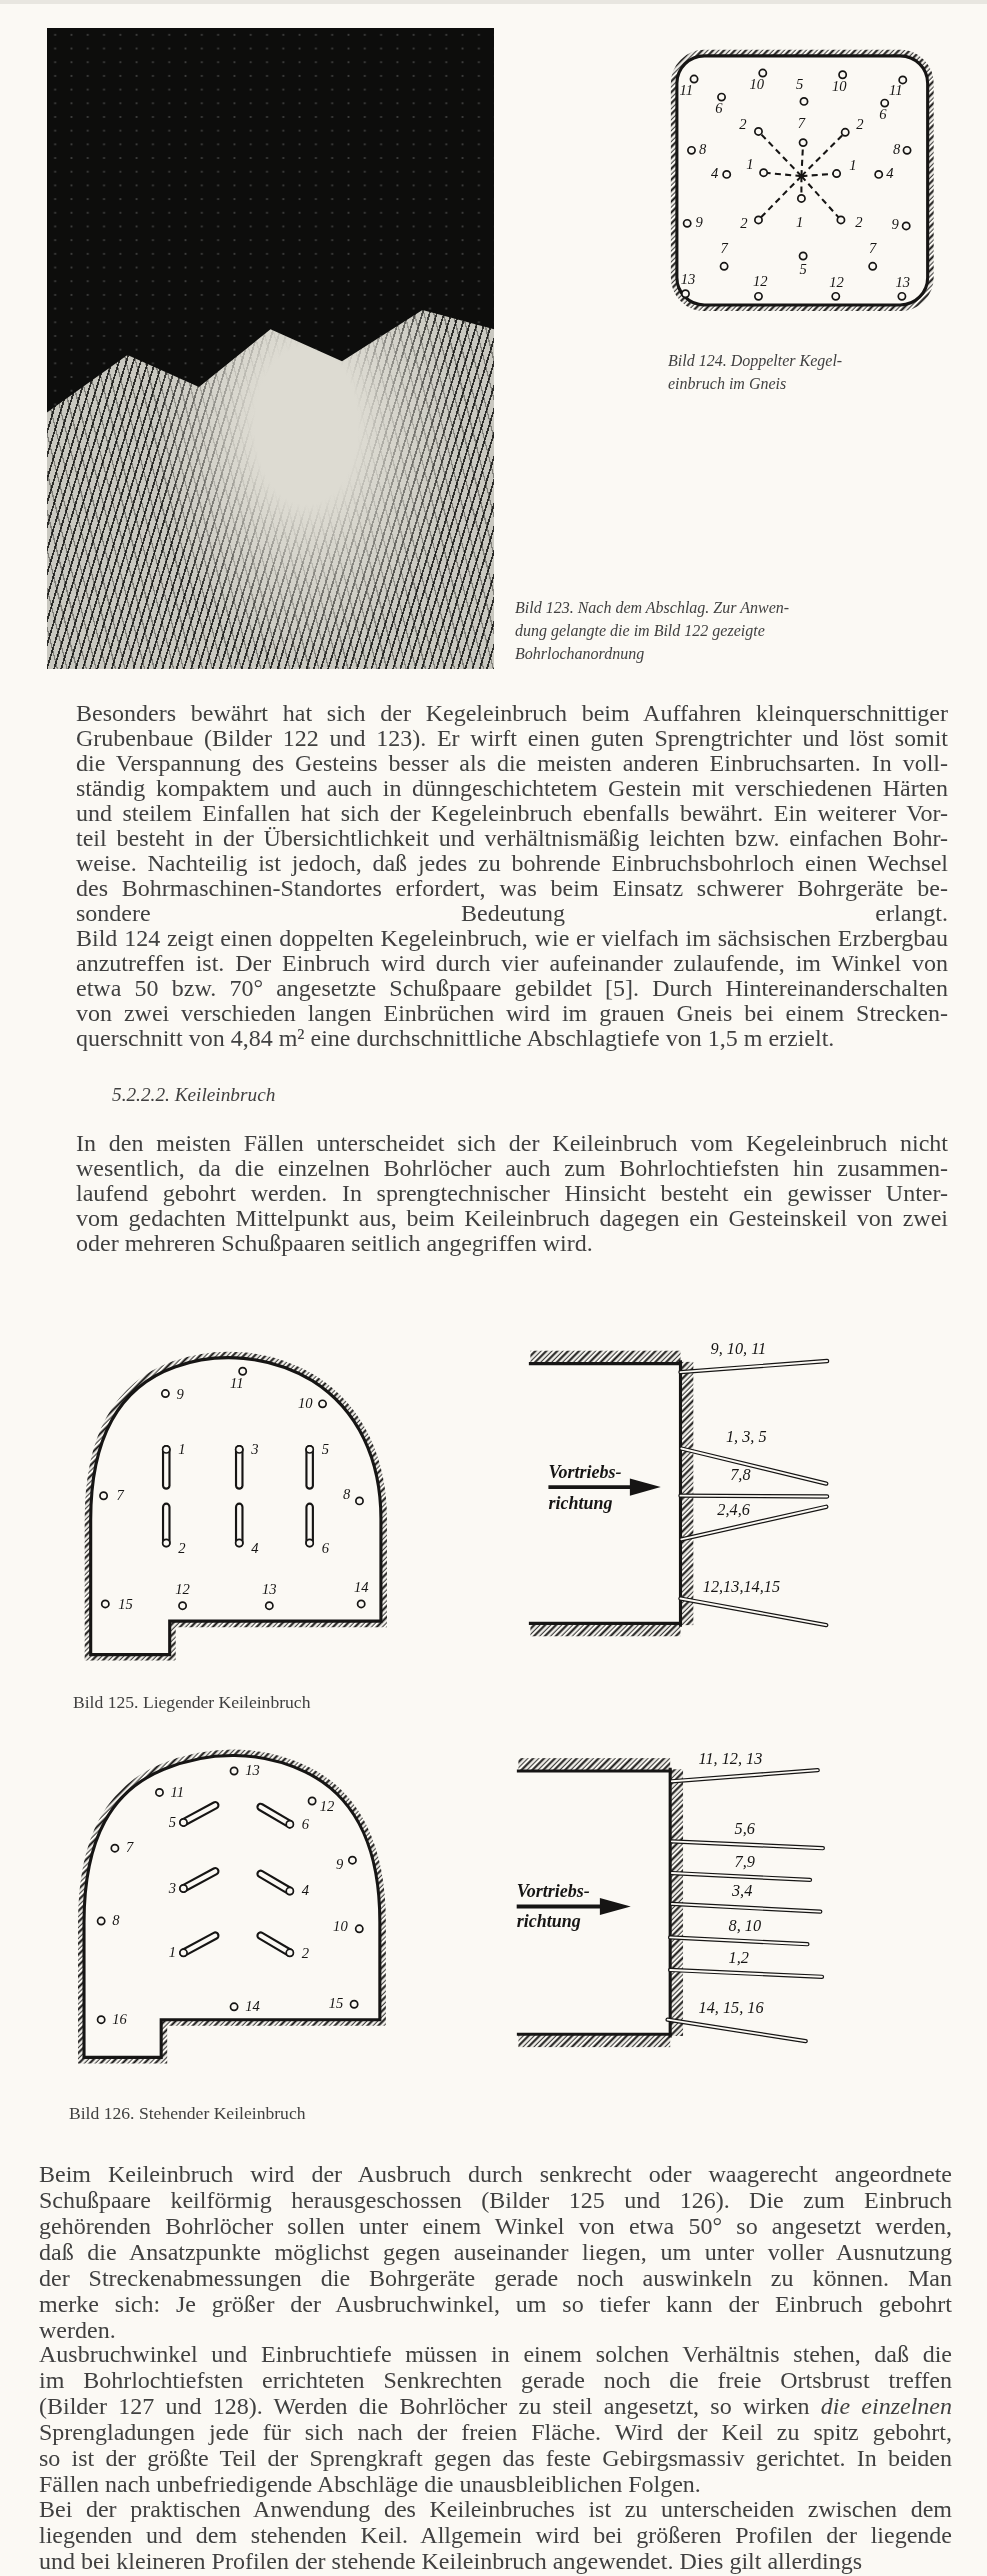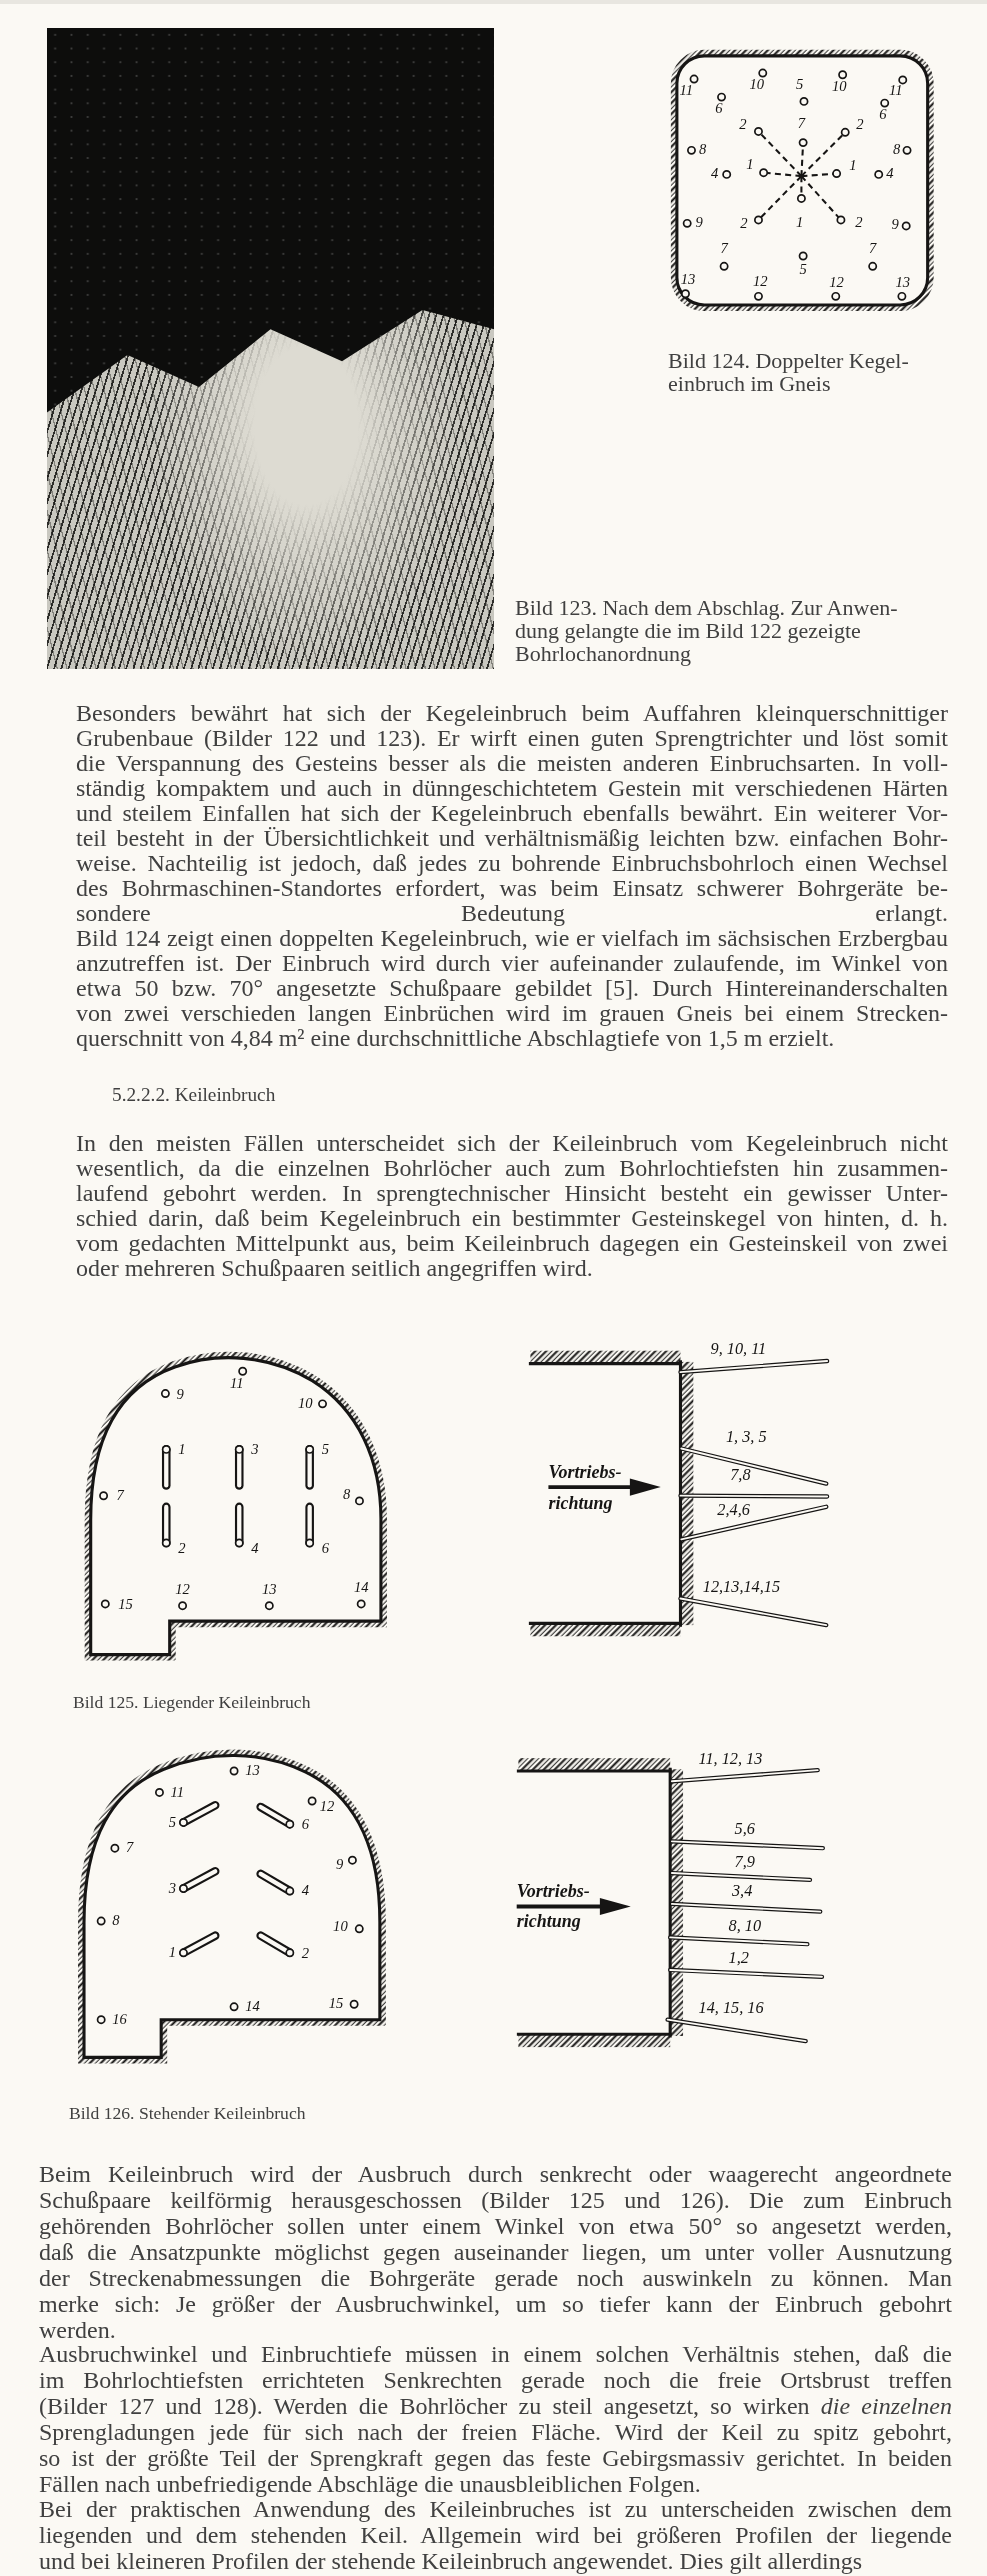--- a/index.html
+++ b/index.html
@@ -16,23 +16,23 @@
        #c9c8c0;}
   .photo-dark{position:absolute;inset:0;background-color:#0d0d0c;
      background-image:radial-gradient(rgba(255,255,255,.20) 0.9px, rgba(0,0,0,0) 1.3px);
      background-size:16.3px 13.7px;
      clip-path:polygon(0 0,100% 0,100% 47%,84% 44%,66% 52%,50% 47%,34% 56%,18% 51%,0 60%);}
   
   .tblock{position:absolute;}
   .tline{font-size:24px;line-height:25px;white-space:nowrap;}
   .wide .tline{line-height:26px;white-space:nowrap;}
   .tline.just{white-space:normal;text-align:justify;text-align-last:justify;}
-  .caption .tline{font-size:22px;line-height:23px;}
+  .caption .tline{font-size:16px;line-height:23px;font-style:italic;}
   .caption .tline.just{text-align:left;text-align-last:auto;white-space:nowrap;}
-  .heading{position:absolute;font-size:19.3px;}
+  .heading{position:absolute;font-style:italic;font-size:19.3px;}
   .capline{position:absolute;font-size:17.6px;}
   
   svg{position:absolute;overflow:visible;}
   .outline{fill:#fbf9f4;stroke:#161514;stroke-width:3.6px;}
   .hatchpath{fill:none;stroke:url(#hatch);stroke-width:14px;}
   .hatchrect{fill:url(#hatch);}
   .wall{stroke:#161514;stroke-width:3.6px;stroke-linecap:square;}
   .hole{fill:#fbf9f4;stroke:#161514;stroke-width:2px;}
   .dot{fill:#161514;}
   .dash{stroke:#161514;stroke-width:2.4px;stroke-dasharray:7 5;fill:none;}
@@ -163,21 +163,20 @@
       <div class="tline just">von zwei verschieden langen Einbrüchen wird im grauen Gneis bei einem Strecken-</div>
       <div class="tline">querschnitt von 4,84 m² eine durchschnittliche Abschlagtiefe von 1,5 m erzielt.</div>
     </div>
 
   <div class="heading" style="left:112px;top:1080px">5.2.2.2.  Keileinbruch</div>
 
   <div class="tblock" style="left:76px;top:1127px;width:872px">
       <div class="tline just">In den meisten Fällen unterscheidet sich der Keileinbruch vom Kegeleinbruch nicht</div>
       <div class="tline just">wesentlich, da die einzelnen Bohrlöcher auch zum Bohrlochtiefsten hin zusammen-</div>
       <div class="tline just">laufend gebohrt werden. In sprengtechnischer Hinsicht besteht ein gewisser Unter-</div>
-      <div class="tline just">schied darin, daß beim Kegeleinbruch ein bestimmter Gesteinskegel von hinten, d. h.</div>
       <div class="tline just">vom gedachten Mittelpunkt aus, beim Keileinbruch dagegen ein Gesteinskeil von zwei</div>
       <div class="tline">oder mehreren Schußpaaren seitlich angegriffen wird.</div>
     </div>
 
   <svg style="left:21.5px;top:1331px" width="395" height="361" viewBox="0 0 460 420">
     <path class="hatchpath" d="M 80 372 L 80 215 C 80 118 114 60 178 37 C 228 19 288 23 338 53 C 392 87 418 146 418 214 L 418 333 L 172 333 L 172 372 Z"></path>
     <path class="outline" d="M 80 372 L 80 215 C 80 118 114 60 178 37 C 228 19 288 23 338 53 C 392 87 418 146 418 214 L 418 333 L 172 333 L 172 372 Z"></path>
     <g>
         <line x1="168" y1="133" x2="168" y2="175" class="slot-outer"></line>
         <line x1="168" y1="133" x2="168" y2="175" class="slot-inner"></line>

